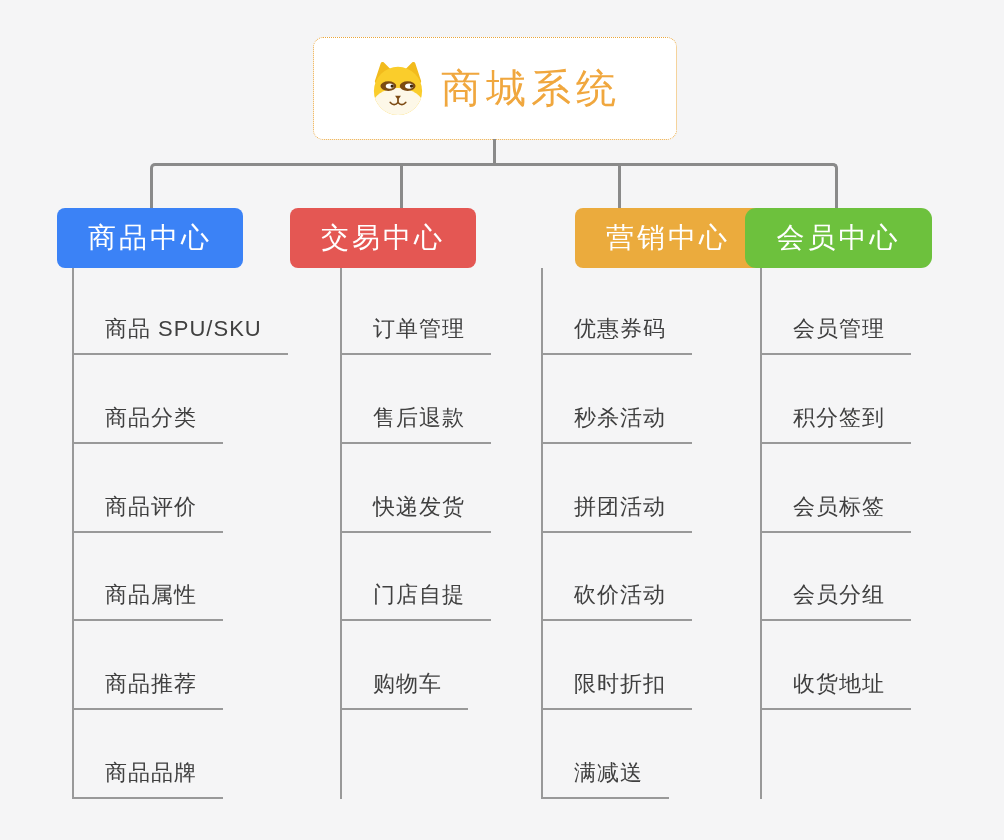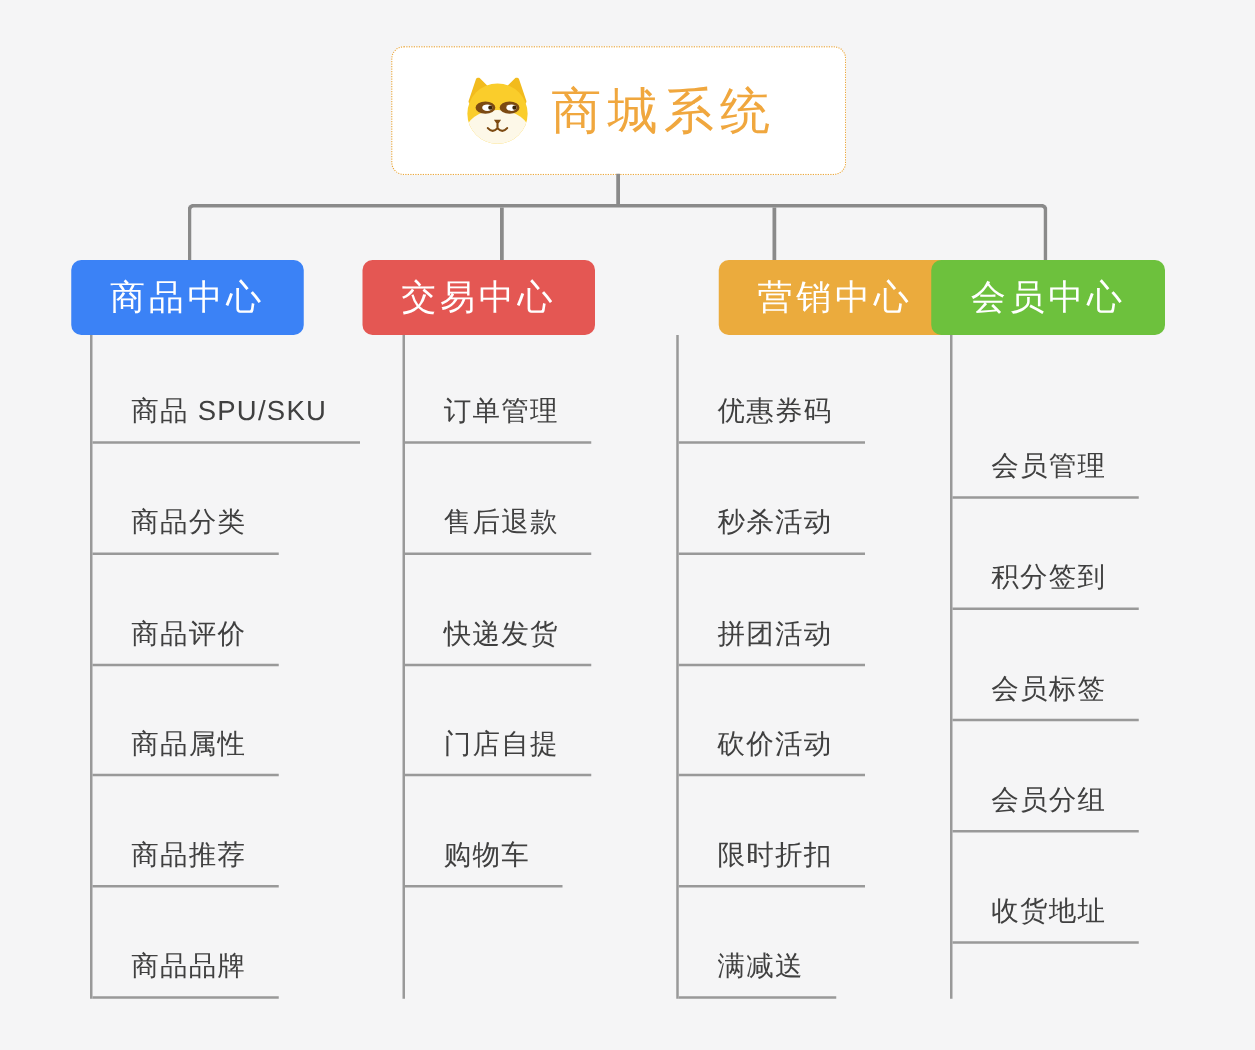--- a/index.html
+++ b/index.html
@@ -39,32 +39,32 @@
   
   .branch-header{
     position:absolute;top:208px;height:60px;border-radius:8px;
     color:#ffffff;font-size:28px;letter-spacing:3px;
     display:flex;align-items:center;justify-content:center;
     white-space:nowrap;cursor:pointer;
   }
   .bh-0{left:57px;width:186px;}
   .bh-1{left:290px;width:186px;}
   .bh-2{left:527px;width:186px;margin-left:48px;}
-  .bh-3{left:745px;width:187px;}
+  .bh-3{left:745px;width:187px;border-radius:11px;}
 
   
   .column{
     position:absolute;top:268px;height:531px;
     border-left:2px solid #999999;
     display:flex;flex-direction:column;box-sizing:border-box;
   }
   .col-0{left:72px;}
-  .col-1{left:322px;}
+  .col-1{left:340px;}
   .col-2{left:541px;}
-  .col-3{left:760px;justify-content:center;}
+  .col-3{left:760px;}
   .item{height:88.8px;display:flex;align-items:flex-end;}
   .item:first-child{height:87px;}
   .item span{
     display:inline-block;border-bottom:2px solid #999999;
     padding:0 26px 9px 31px;
     font-size:22px;letter-spacing:1px;color:#404040;white-space:nowrap;
   }
 </style>
 </head>
 <body>

